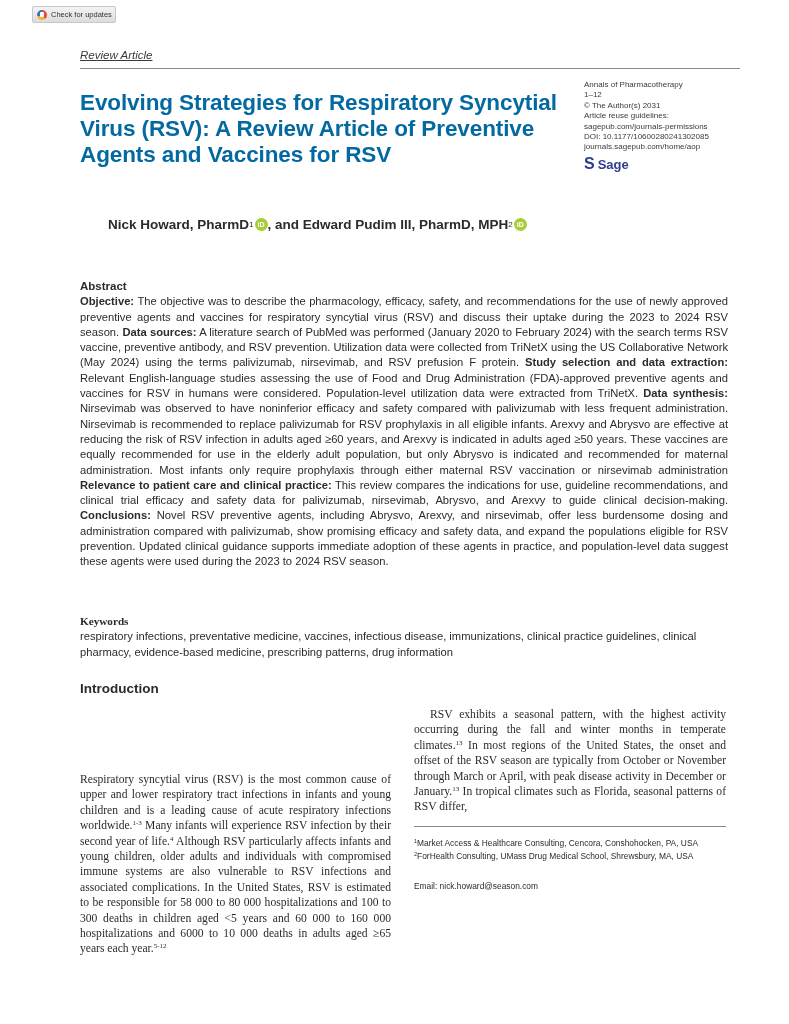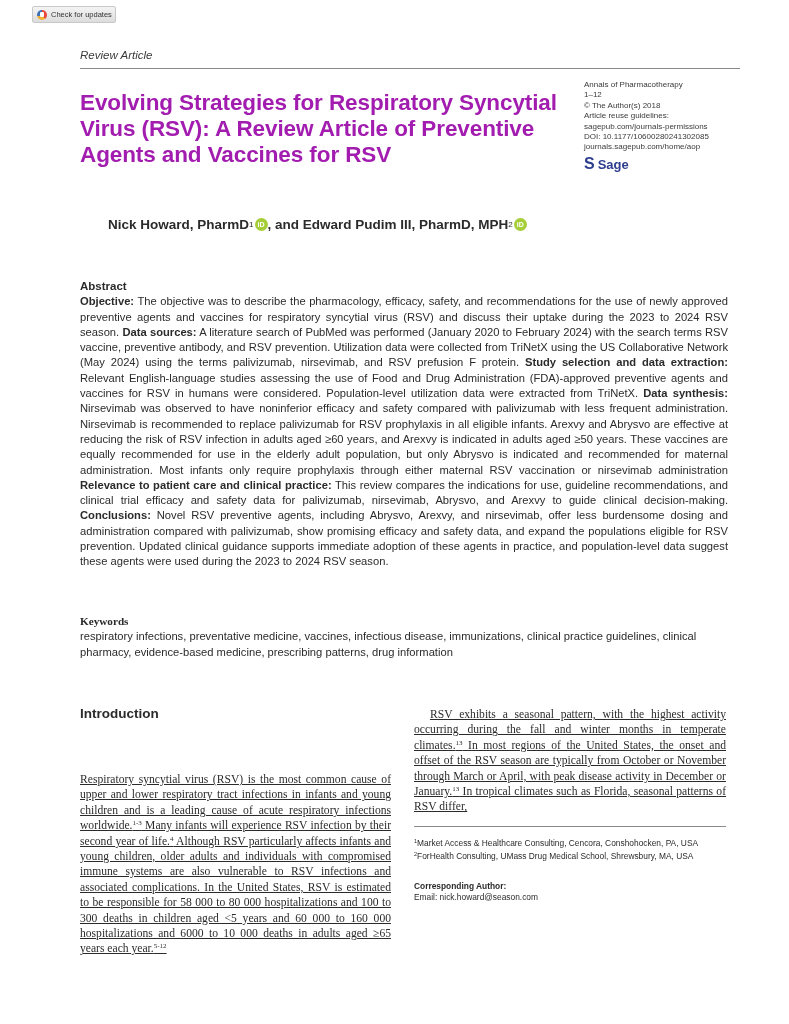--- a/index.html
+++ b/index.html
@@ -1,55 +1,55 @@
 <!DOCTYPE html>
 <html><head>
 <meta charset="utf-8">
 <style>
   html, body { margin: 0; padding: 0; background: #ffffff; }
   body { width: 789px; height: 1024px; position: relative; overflow: hidden; color: #231f20; }
   .sans { font-family: "Liberation Sans", "DejaVu Sans", sans-serif; }
-  .serif { font-family: "Liberation Serif", "DejaVu Serif", serif; text-decoration: underline; }
+  .serif { font-family: "Liberation Serif", "DejaVu Serif", serif; }
 
   .check-updates {
     position: absolute; left: 32px; top: 6px; width: 84px; height: 17px;
     background: linear-gradient(#f4f4f4, #dcdcdc); border: 1px solid #c8c8c8; border-radius: 2px;
     display: flex; align-items: center; gap: 4px; padding-left: 4px; box-sizing: border-box;
     font-size: 7.5px; color: #333;
   }
   .check-updates .cu-icon {
     width: 10px; height: 10px; border-radius: 50%;
     background: conic-gradient(#e8473a 0 40%, #f2b134 40% 70%, #3d6fb6 70% 100%);
     position: relative;
   }
   .check-updates .cu-icon::after {
     content: ""; position: absolute; left: 3px; top: 2px; width: 4px; height: 5px; background: #fff; border-radius: 1px;
   }
 
-  .running-head { position: absolute; left: 80px; top: 49px; font-size: 11.5px; font-style: italic; color: #3a3a3a; }
+  .running-head { position: absolute; left: 80px; top: 49px; font-size: 11.5px; font-style: italic; color: #3a3a3a; text-decoration: underline; }
   .rule-top { position: absolute; left: 80px; top: 68px; width: 660px; height: 1px; background: #8a8a8a; }
 
-  .title { position: absolute; left: 80px; top: 90px; width: 480px; font-size: 22.5px; font-weight: bold; line-height: 26px; color: #a21caf; letter-spacing: -0.1px; }
+  .title { position: absolute; left: 80px; top: 90px; width: 480px; font-size: 22.5px; font-weight: bold; line-height: 26px; color: #0369a1; letter-spacing: -0.1px; }
 
   .journal-info { position: absolute; left: 584px; top: 80px; font-size: 8px; line-height: 10.4px; color: #3a3a3a; }
   .sage-logo { position: absolute; left: 584px; top: 156px; display: flex; align-items: center; gap: 3px; color: #2d3e8f; font-weight: bold; font-size: 13px; }
   .sage-logo .s-mark { font-size: 16px; font-weight: 900; line-height: 16px; }
 
   .authors { position: absolute; left: 80px; top: 217px; font-size: 13.5px; font-weight: bold; color: #2b2b2b; display: flex; align-items: center; white-space: nowrap; padding-left: 28px; }
   .authors sup { font-size: 8px; font-weight: normal; vertical-align: 6px; }
   .orcid { display: inline-block; width: 13px; height: 13px; border-radius: 50%; background: #a6ce39; color: #fff; font-size: 7px; font-weight: bold; text-align: center; line-height: 13px; margin-left: 1px; }
 
   .abstract { position: absolute; left: 80px; top: 279px; width: 648px; font-size: 11.2px; line-height: 15.3px; color: #2b2b2b; text-align: justify; }
   .abstract .heading { font-weight: bold; font-size: 11.5px; display: block; }
   .abstract b { font-weight: bold; margin-top: 33px; }
 
   .keywords { position: absolute; left: 80px; top: 614px; width: 648px; font-size: 11.2px; line-height: 15.3px; color: #2b2b2b; }
   .keywords .heading { font-weight: bold; display: block; font-family: Liberation Serif, serif; }
 
-  .section-heading { position: absolute; left: 80px; top: 706px; font-size: 13.5px; font-weight: bold; color: #2b2b2b; }
+  .section-heading { position: absolute; left: 80px; top: 681px; font-size: 13.5px; font-weight: bold; color: #2b2b2b; }
   .col-left { position: absolute; left: 80px; top: 772px; width: 311px; font-size: 11.6px; line-height: 15.4px; text-align: justify; color: #2b2b2b; }
   .col-right { position: absolute; left: 414px; top: 707px; width: 312px; font-size: 11.6px; line-height: 15.4px; text-align: justify; color: #2b2b2b; text-indent: 16px; }
   .col-left sup, .col-right sup { font-size: 7px; vertical-align: 4px; line-height: 0; }
 
   .rule-foot { position: absolute; left: 414px; top: 826px; width: 312px; height: 1px; background: #8a8a8a; }
   .affiliations { position: absolute; left: 414px; top: 836px; width: 320px; font-size: 8.4px; line-height: 11.4px; color: #2b2b2b; }
   .affiliations sup { font-size: 5.5px; vertical-align: 3px; }
   .corresp { position: absolute; left: 414px; top: 881px; width: 320px; font-size: 8.4px; line-height: 11.4px; color: #2b2b2b; }
   .corresp .heading { font-weight: bold; display: block; }
 </style>
@@ -62,21 +62,21 @@
 </div>
 
 <div class="running-head sans">Review Article</div>
 <div class="rule-top"></div>
 
 <h1 class="title sans" style="margin:0">Evolving Strategies for Respiratory Syncytial Virus (RSV): A Review Article of Preventive Agents and Vaccines for RSV</h1>
 
 <div class="journal-info sans">
   <div>Annals of Pharmacotherapy</div>
   <div>1–12</div>
-  <div>© The Author(s) 2018</div>
+  <div>© The Author(s) 2031</div>
   <div>Article reuse guidelines:</div>
   <div>sagepub.com/journals-permissions</div>
   <div>DOI: 10.1177/10600280241302085</div>
   <div>journals.sagepub.com/home/aop</div>
 </div>
 <div class="sage-logo sans">
   <span class="s-mark">S</span>
   <span>Sage</span>
 </div>
 
@@ -107,15 +107,14 @@
 <div class="col-right serif"><span>RSV exhibits a seasonal pattern, with the highest activity occurring during the fall and winter months in temperate climates.</span><sup>13</sup><span> In most regions of the United States, the onset and offset of the RSV season are typically from October or November through March or April, with peak disease activity in December or January.</span><sup>13</sup><span> In tropical climates such as Florida, seasonal patterns of RSV differ,</span></div>
 
 <div class="rule-foot"></div>
 
 <div class="affiliations sans">
   <div><sup>1</sup><span>Market Access &amp; Healthcare Consulting, Cencora, Conshohocken, PA, USA</span></div>
   <div><sup>2</sup><span>ForHealth Consulting, UMass Drug Medical School, Shrewsbury, MA, USA</span></div>
 </div>
 
 <div class="corresp sans">
-  <span class="heading">Corresponding Author:</span>
   <div><span>Email: </span><span>nick.howard@season.com</span></div>
 </div>
 
 </body></html>

